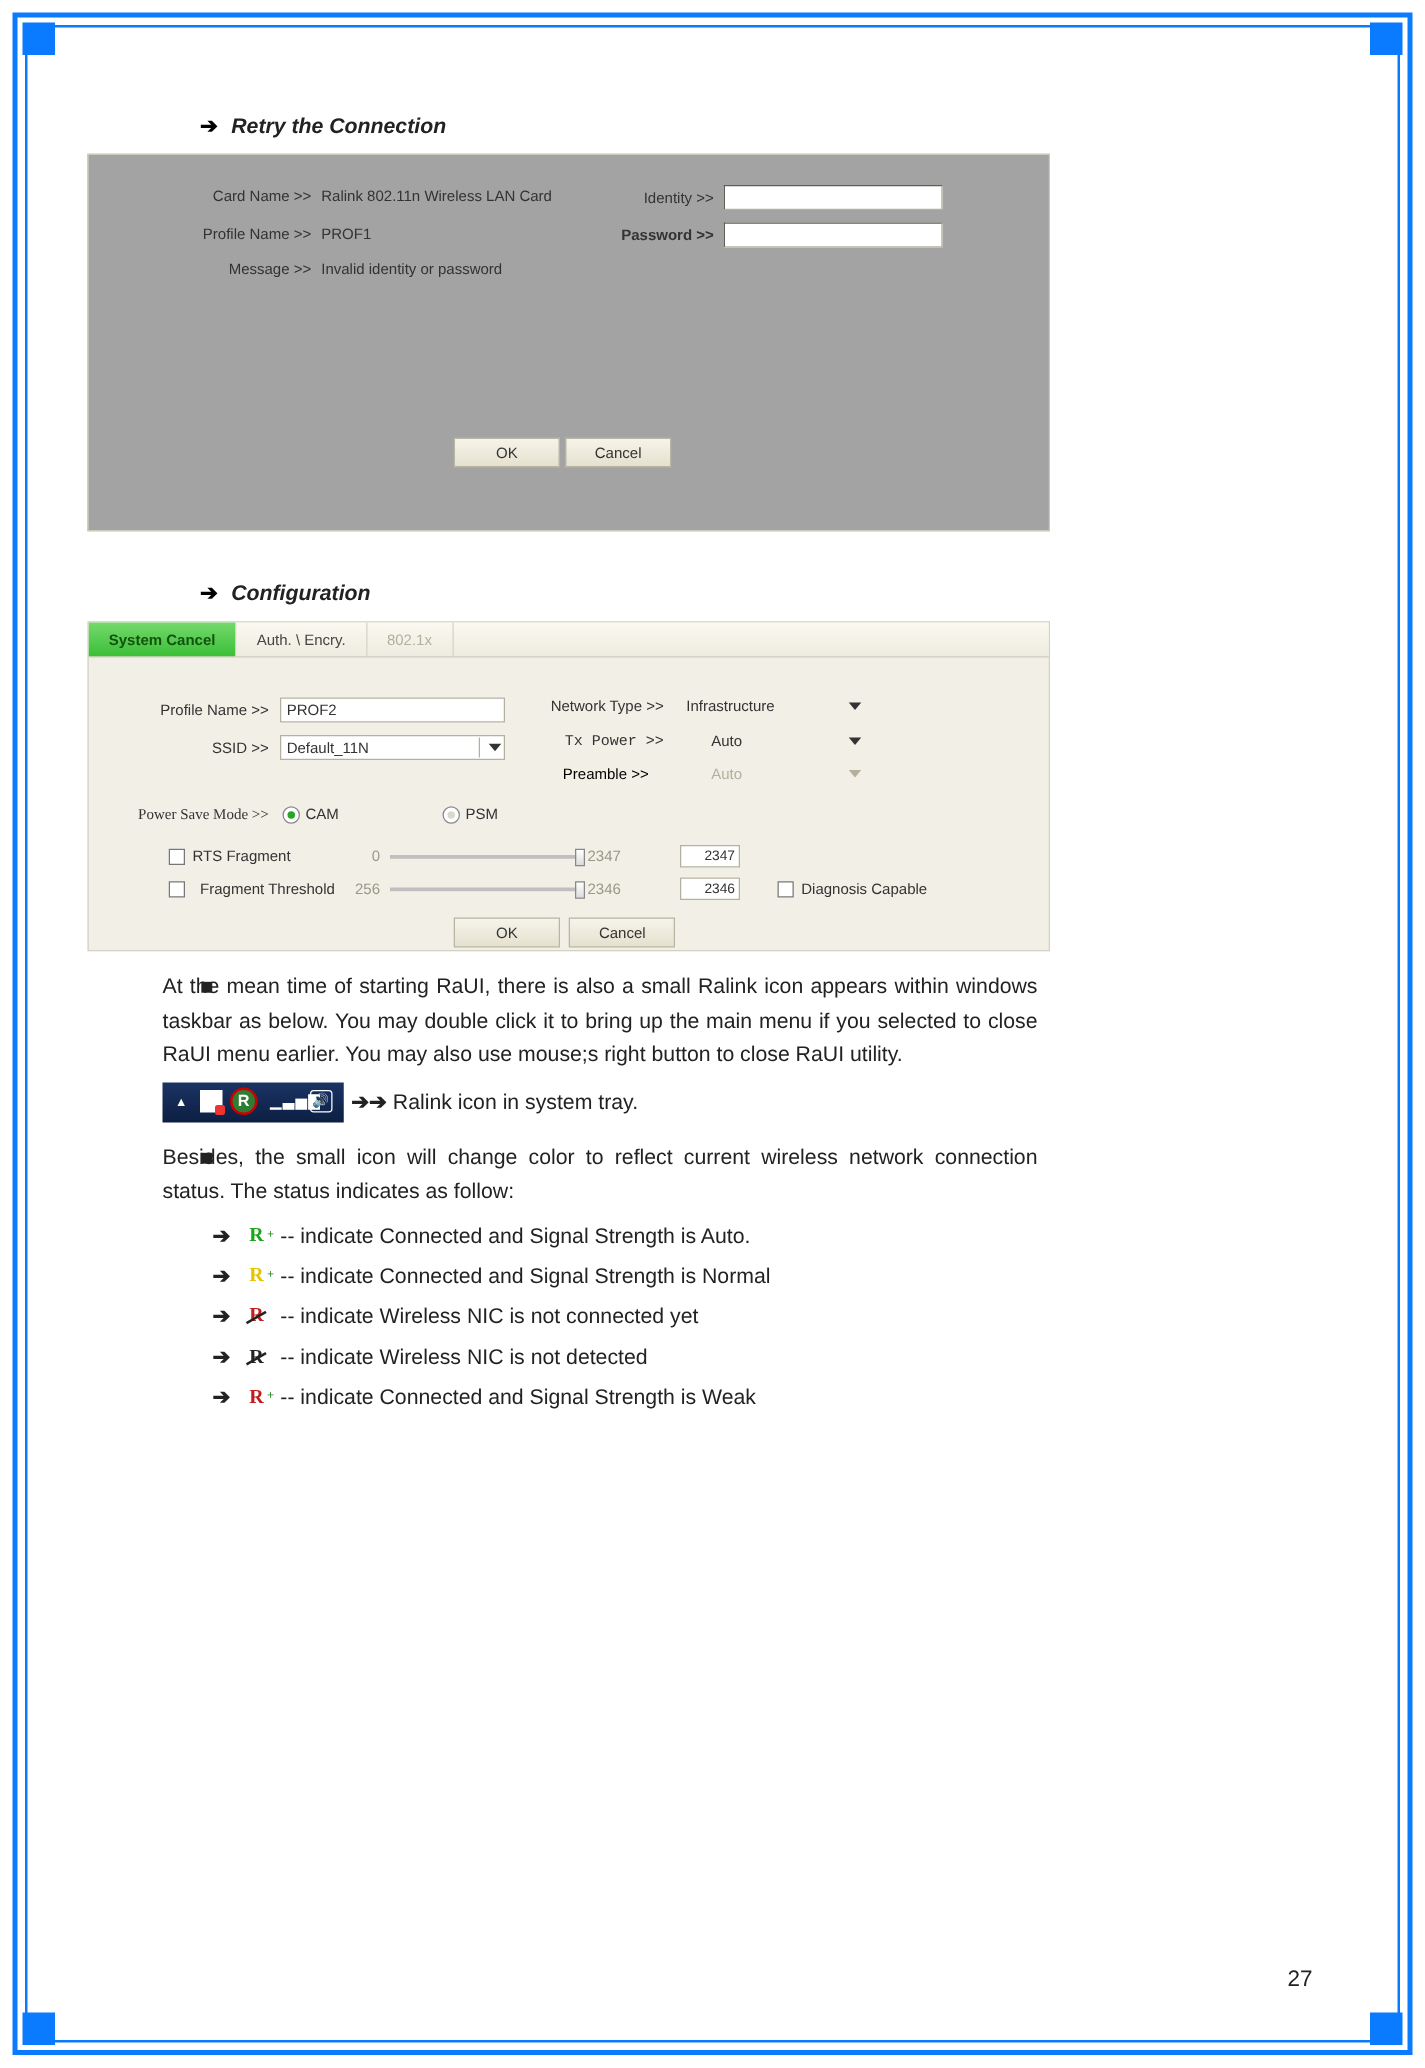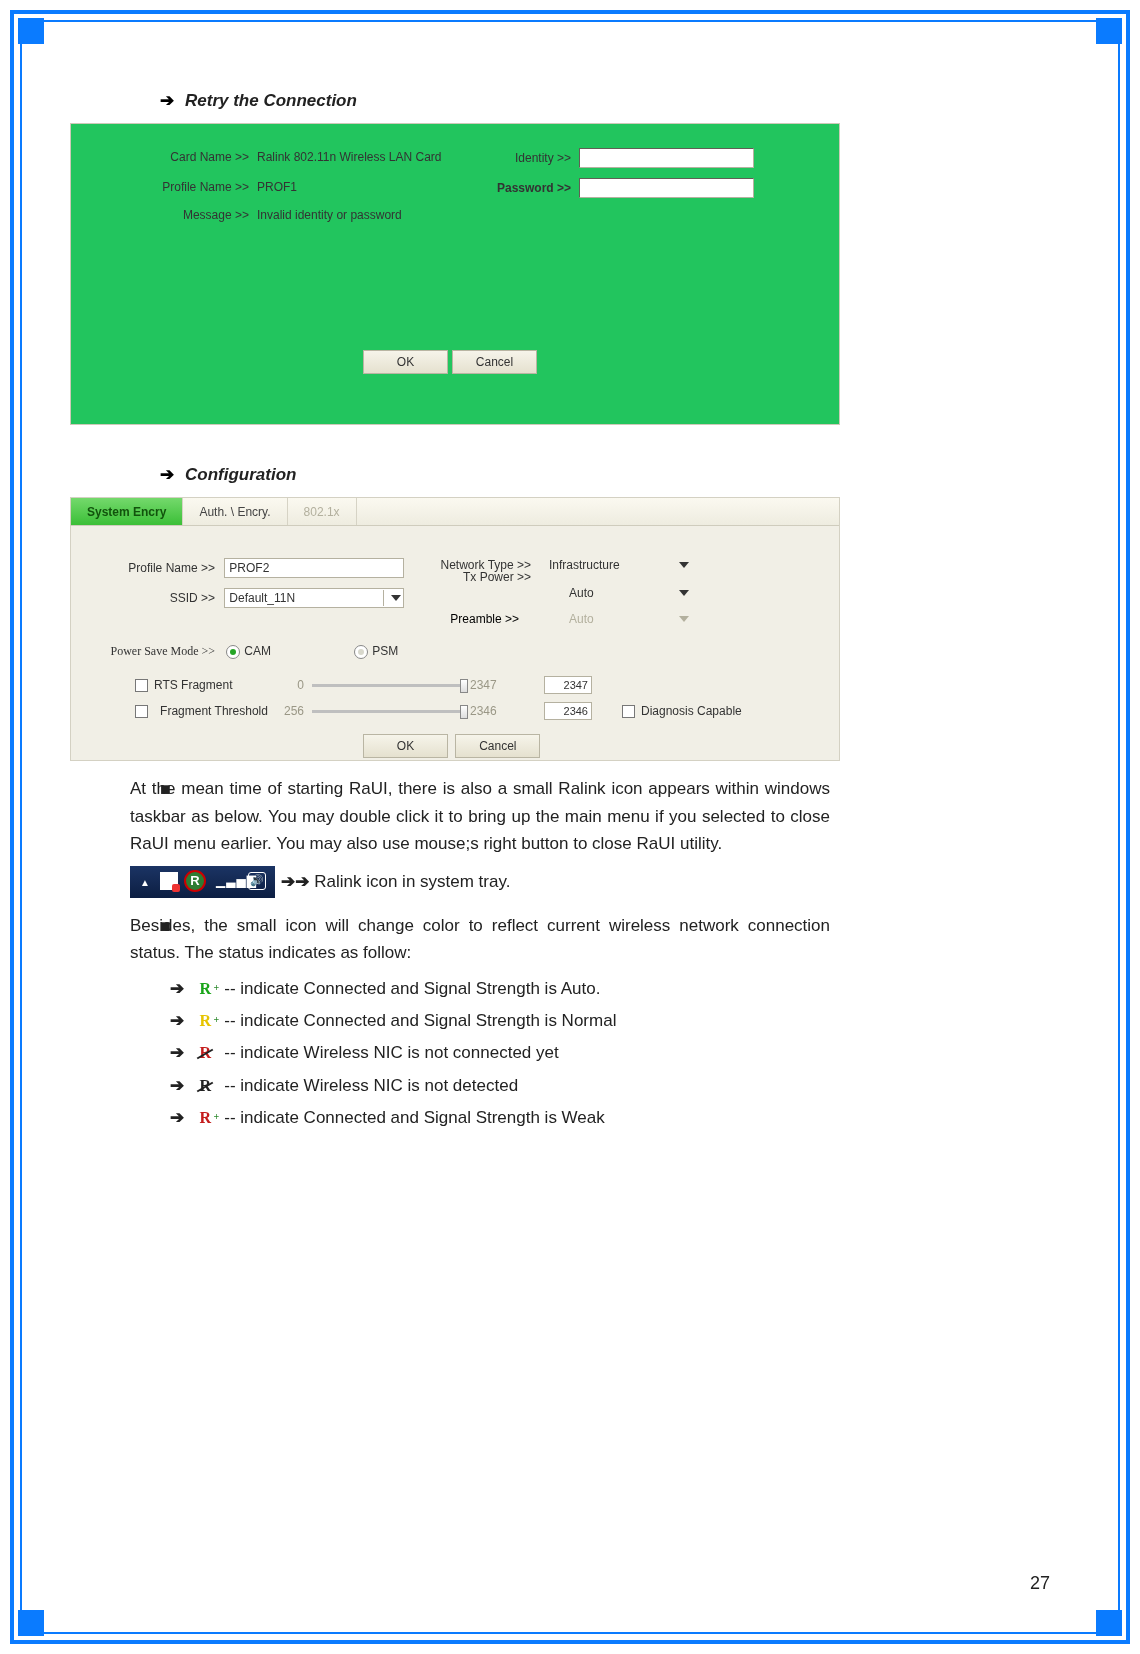--- a/index.html
+++ b/index.html
@@ -43,21 +43,21 @@
     font-style: italic;
     font-weight: bold;
     margin: 50px 0 12px 90px;
   }
   .arrow-heading .arr { color: #000; font-style: normal; margin-right: 6px;}
 
   
   .shot1 {
     width: 770px;
     height: 302px;
-    background: #22c55e;
+    background: #a3a3a3;
     border: 1px solid #cdc9b8;
     margin-left: 0;
     position: relative;
     font-family: Tahoma, Verdana, sans-serif;
     font-size: 12px;
     color: #333;
   }
   .shot1 .row { position: absolute; display: flex; align-items: center; }
   .shot1 .lbl { text-align: right; display: inline-block; }
   .shot1 .inp {
@@ -251,21 +251,21 @@
     </div>
   </div>
 
   <div class="arrow-heading" style="margin-top:39px;">
     <span class="arr">➔</span>
     <span>Configuration</span>
   </div>
 
   <div class="shot2">
     <div class="tabs">
-      <div class="tab active">System Encry</div>
+      <div class="tab active">System Cancel</div>
       <div class="tab">Auth. \ Encry.</div>
       <div class="tab disabled">802.1x</div>
     </div>
 
     <div style="position:absolute;left:44px;top:60px;">
       <span class="lbl12" style="width:100px;">Profile Name &gt;&gt;</span>
       <span class="field" style="display:inline-block;width:180px;margin-left:6px;">PROF2</span>
     </div>
     <div style="position:absolute;left:44px;top:90px;">
       <span class="lbl12" style="width:100px;">SSID &gt;&gt;</span>
@@ -277,21 +277,21 @@
       </span>
     </div>
 
     <div style="position:absolute;left:350px;top:60px;">
       <span class="lbl12" style="width:110px;">Network Type &gt;&gt;</span>
     </div>
     <div style="position:absolute;left:478px;top:60px;display:flex;align-items:center;width:140px;justify-content:space-between;">
       <span>Infrastructure</span>
       <span class="dropdown-caret"></span>
     </div>
-    <div style="position:absolute;left:370px;top:72px;">
+    <div style="position:absolute;left:370px;top:88px;font-family:Liberation Mono, monospace;">
       <span class="lbl12" style="width:90px;">Tx Power &gt;&gt;</span>
     </div>
     <div style="position:absolute;left:498px;top:88px;display:flex;align-items:center;width:120px;justify-content:space-between;">
       <span>Auto</span>
       <span class="dropdown-caret"></span>
     </div>
     <div style="position:absolute;left:358px;top:114px;color:#000000;">
       <span class="lbl12" style="width:90px;">Preamble &gt;&gt;</span>
     </div>
     <div style="position:absolute;left:498px;top:114px;display:flex;align-items:center;width:120px;justify-content:space-between;color:#b3b09e;">

